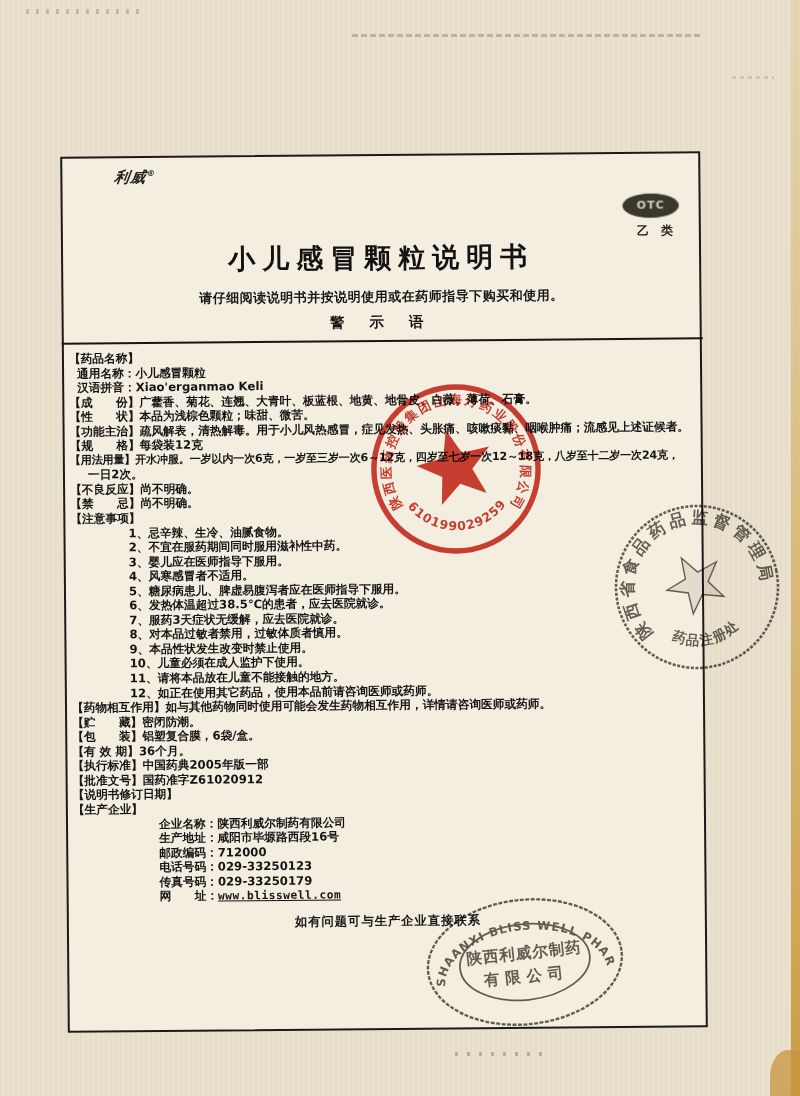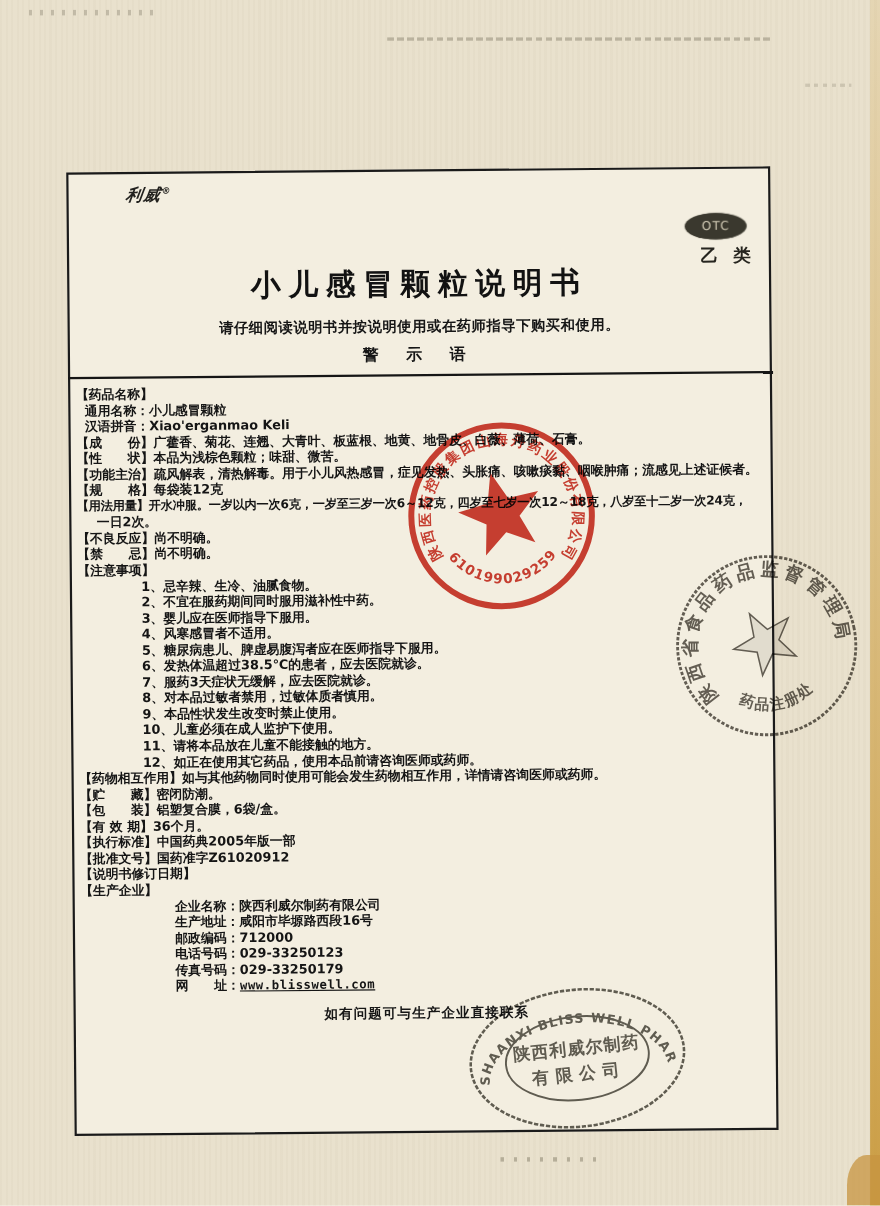--- a/index.html
+++ b/index.html
@@ -24,22 +24,22 @@
 
   
   .frame{
     position:absolute;left:64px;top:154px;width:636px;height:872px;
     border:2.5px solid #1a1a1a;background:#f3eee0;
     transform:rotate(-0.5deg);transform-origin:50% 50%;
   }
   .brand{position:absolute;left:52px;top:10px;font-size:15px;font-weight:bold;font-style:italic;transform:skewX(-8deg);letter-spacing:1px;color:#23221f;}
   .brand sup{font-size:8px;font-style:normal;}
   .otc-badge{position:absolute;left:560px;top:40px;width:56px;height:24px;background:#3a382e;border-radius:50%;
-    color:#d3ccb6;text-align:center;line-height:24px;font-size:11px;font-weight:normal;letter-spacing:1px;filter:blur(.4px);box-shadow:0 0 1px #3a382e;}
-  .otc-class{position:absolute;left:574px;top:69px;font-size:16px;font-weight:bold;letter-spacing:4px;color:#26251f;}
+    color:#d3ccb6;text-align:center;line-height:24px;font-size:11px;font-weight:bold;letter-spacing:1px;filter:blur(.4px);box-shadow:0 0 1px #3a382e;}
+  .otc-class{position:absolute;left:574px;top:69px;font-size:12px;font-weight:bold;letter-spacing:4px;color:#26251f;}
 
   .title{position:absolute;top:84px;left:0;width:100%;text-align:center;font-size:27px;font-weight:bold;letter-spacing:7px;color:#121212;}
   .subtitle{position:absolute;top:132px;left:0;width:100%;text-align:center;font-size:13px;font-weight:bold;letter-spacing:.5px;}
   .warn-head{position:absolute;top:157px;left:0;width:100%;text-align:center;font-size:14.5px;font-weight:bold;letter-spacing:10px;}
   .divider{position:absolute;top:184px;left:-2.5px;right:-2.5px;border-top:2.3px solid #151515;}
 
   .body-block{position:absolute;left:5px;top:193px;right:3px;}
   .bl{font-size:11.7px;font-weight:bold;line-height:14.55px;white-space:nowrap;color:#151515;letter-spacing:0;}
   .ind1{padding-left:8px;}
   .ind2{padding-left:18px;}

